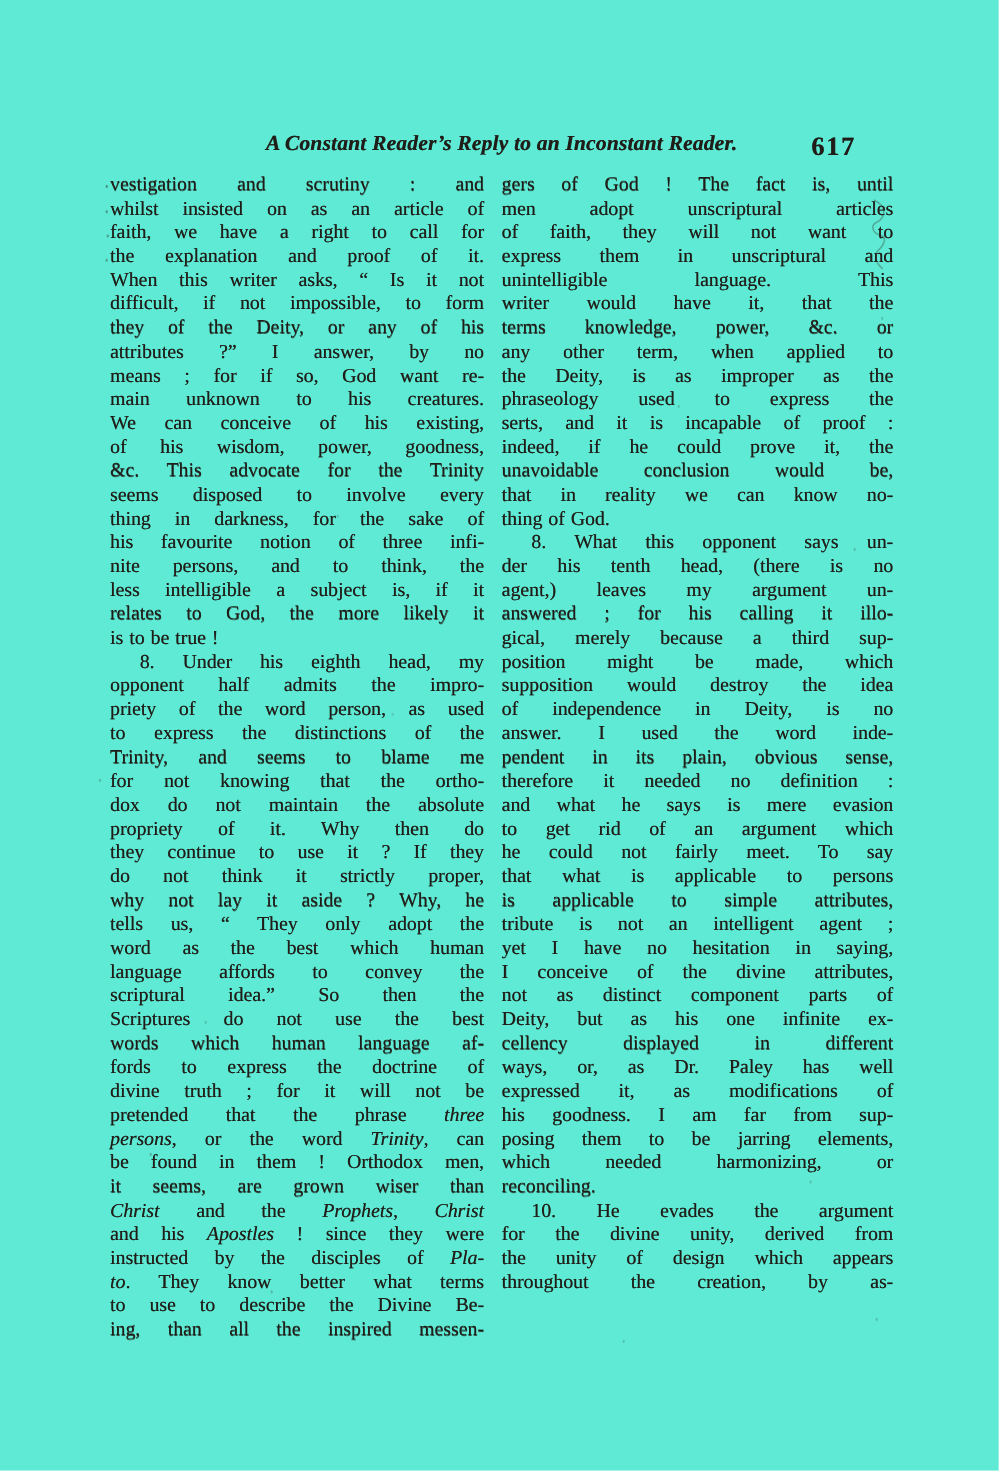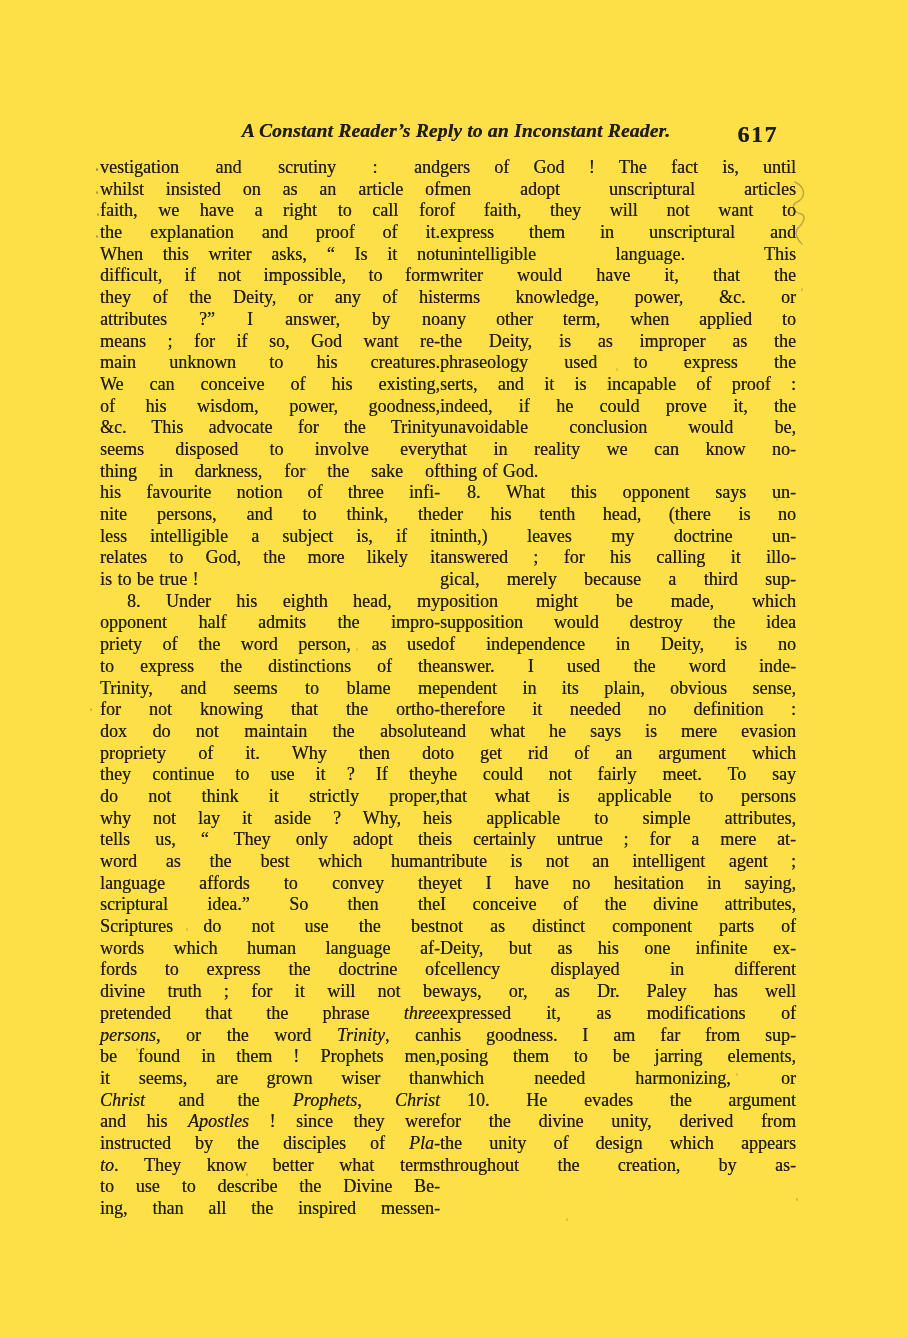--- a/index.html
+++ b/index.html
@@ -1,34 +1,34 @@
 <!DOCTYPE html>
 <html><head>
 <meta charset="utf-8">
 <style>
   * { margin:0; padding:0; box-sizing:border-box; }
   html, body { width:908px; height:1337px; background:#ffffff; }
   .page {
     position:relative; width:908px; height:1337px;
-    background:#fde047; overflow:hidden; color:#201d18;
+    background:#5eead4; overflow:hidden; color:#201d18;
     font-family:"Liberation Serif","DejaVu Serif",serif;
   }
   .header { position:absolute; left:100px; top:120px; width:712px; height:28px; }
   .running-title {
     text-align:center; font-style:italic; font-weight:700;
     font-size:19.5px; letter-spacing:0.2px;
     text-shadow:0.3px 0.3px 0.4px rgba(32,29,24,0.8);
   }
   .page-number {
     position:absolute; right:34px; top:1px; font-weight:700; font-size:24px;
     letter-spacing:1.5px; text-shadow:0.3px 0.3px 0.4px rgba(32,29,24,0.8);
   }
   .columns {
     position:absolute; left:100px; top:157px; width:712px;
-    display:flex; justify-content:flex-start;
+    display:flex; justify-content:space-between;
   }
   .col { width:340px; }
   .col.col-right { width:356px; }
   .line {
     font-size:18px; line-height:21.7px; height:21.7px;
     text-align:justify; text-align-last:justify;
     word-spacing:0.05em;
     text-shadow:0.25px 0.25px 0.35px rgba(32,29,24,0.75);
     white-space:normal;
   }
@@ -100,21 +100,21 @@
         <div class="line">tells us, “ They only adopt the</div>
         <div class="line">word as the best which human</div>
         <div class="line">language affords to convey the</div>
         <div class="line">scriptural idea.” So then the</div>
         <div class="line">Scriptures do not use the best</div>
         <div class="line">words which human language af-</div>
         <div class="line">fords to express the doctrine of</div>
         <div class="line">divine truth ; for it will not be</div>
         <div class="line">pretended that the phrase <i>three</i></div>
         <div class="line"><i>persons</i>, or the word <i>Trinity</i>, can</div>
-        <div class="line">be found in them ! Prophets men,</div>
+        <div class="line">be found in them ! Orthodox men,</div>
         <div class="line">it seems, are grown wiser than</div>
         <div class="line"><i>Christ</i> and the <i>Prophets</i>, <i>Christ</i></div>
         <div class="line">and his <i>Apostles</i> ! since they were</div>
         <div class="line">instructed by the disciples of <i>Pla-</i></div>
         <div class="line"><i>to</i>. They know better what terms</div>
         <div class="line">to use to describe the Divine Be-</div>
         <div class="line">ing, than all the inspired messen-</div>
       </div>
     <div class="col col-right" id="col-right">
         <div class="line">gers of God ! The fact is, until</div>
@@ -127,46 +127,46 @@
         <div class="line">any other term, when applied to</div>
         <div class="line">the Deity, is as improper as the</div>
         <div class="line">phraseology used to express the</div>
         <div class="line">serts, and it is incapable of proof :</div>
         <div class="line">indeed, if he could prove it, the</div>
         <div class="line">unavoidable conclusion would be,</div>
         <div class="line">that in reality we can know no-</div>
         <div class="line end">thing of God.</div>
         <div class="line indent">8. What this opponent says un-</div>
         <div class="line">der his tenth head, (there is no</div>
-        <div class="line">ninth,) leaves my doctrine un-</div>
+        <div class="line">agent,) leaves my argument un-</div>
         <div class="line">answered ; for his calling it illo-</div>
         <div class="line">gical, merely because a third sup-</div>
         <div class="line">position might be made, which</div>
         <div class="line">supposition would destroy the idea</div>
         <div class="line">of independence in Deity, is no</div>
         <div class="line">answer. I used the word inde-</div>
         <div class="line">pendent in its plain, obvious sense,</div>
         <div class="line">therefore it needed no definition :</div>
         <div class="line">and what he says is mere evasion</div>
         <div class="line">to get rid of an argument which</div>
         <div class="line">he could not fairly meet. To say</div>
         <div class="line">that what is applicable to persons</div>
         <div class="line">is applicable to simple attributes,</div>
-        <div class="line">is certainly untrue ; for a mere at-</div>
         <div class="line">tribute is not an intelligent agent ;</div>
         <div class="line">yet I have no hesitation in saying,</div>
         <div class="line">I conceive of the divine attributes,</div>
         <div class="line">not as distinct component parts of</div>
         <div class="line">Deity, but as his one infinite ex-</div>
         <div class="line">cellency displayed in different</div>
         <div class="line">ways, or, as Dr. Paley has well</div>
         <div class="line">expressed it, as modifications of</div>
         <div class="line">his goodness. I am far from sup-</div>
         <div class="line">posing them to be jarring elements,</div>
         <div class="line">which needed harmonizing, or</div>
+        <div class="line end">reconciling.</div>
         <div class="line indent">10. He evades the argument</div>
         <div class="line">for the divine unity, derived from</div>
         <div class="line">the unity of design which appears</div>
         <div class="line">throughout the creation, by as-</div>
       </div>
   </div>
 
   <div class="specks"></div>
 
   <svg class="smudge" width="22" height="80" viewBox="0 0 22 80">

